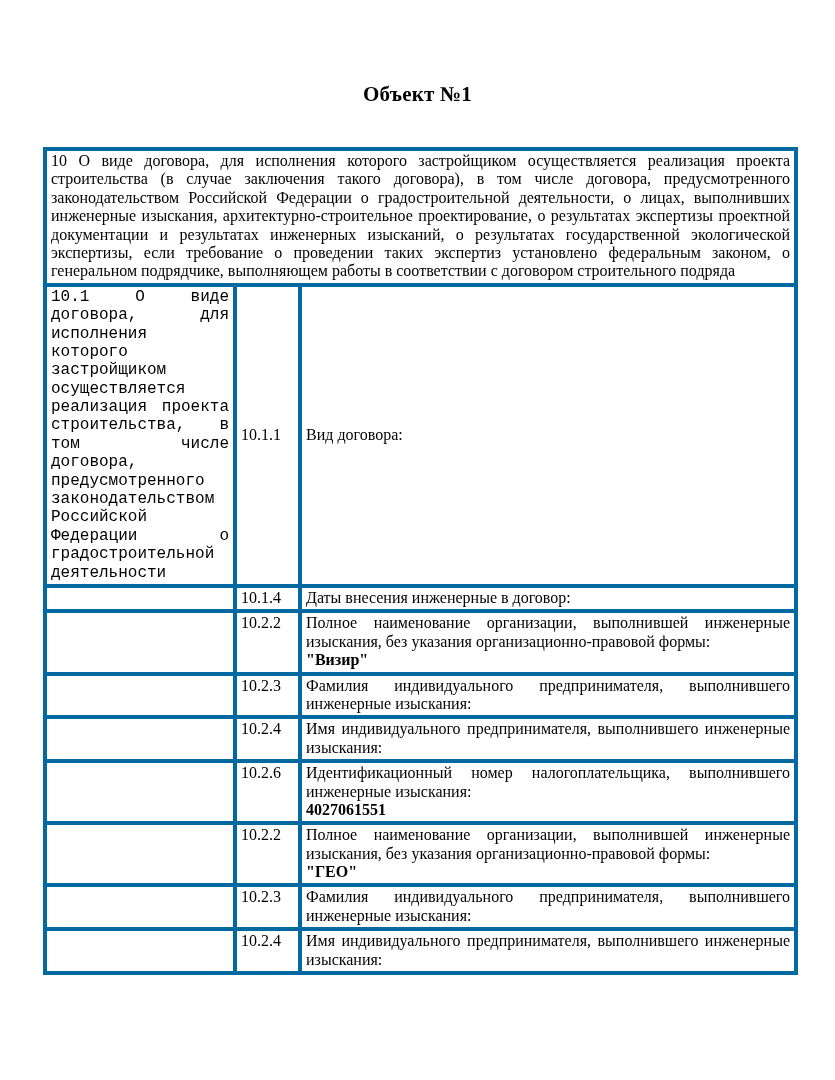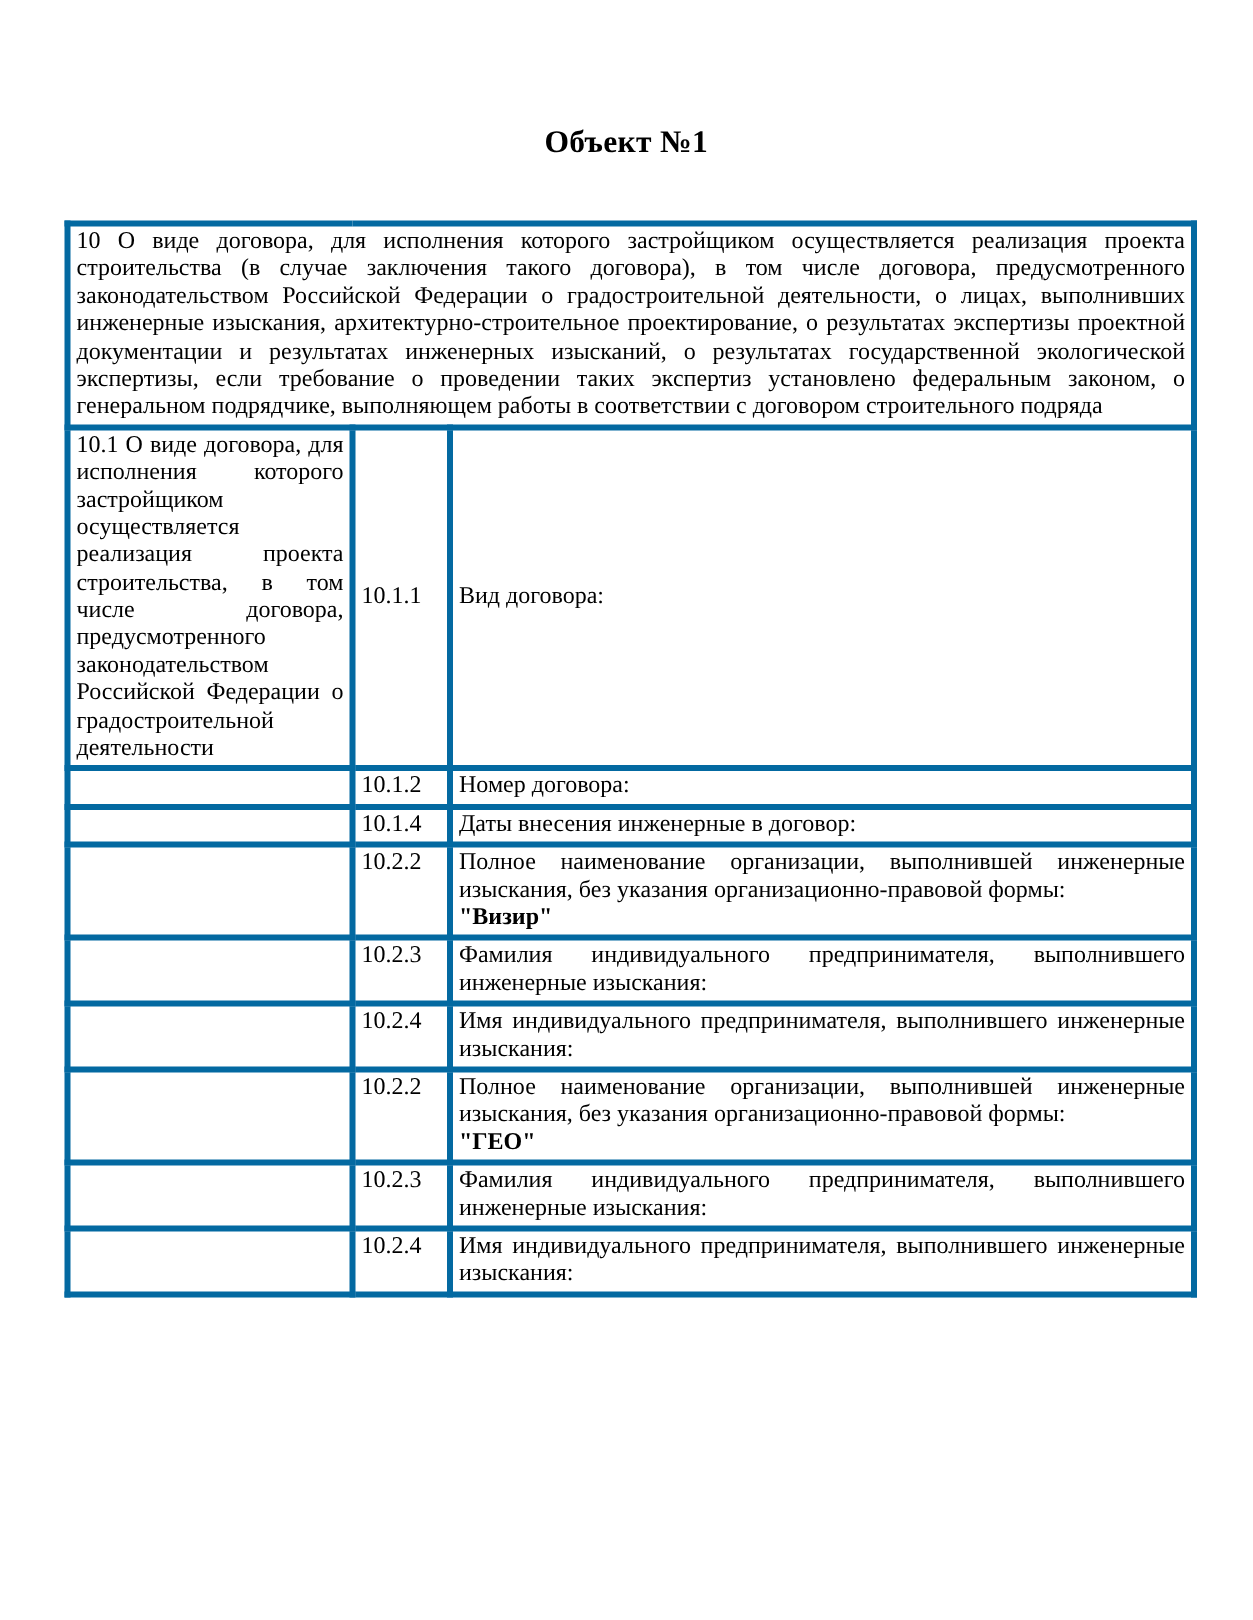--- a/index.html
+++ b/index.html
@@ -41,20 +41,21 @@
   }
   td.c-head {
     text-align: justify;
     hyphens: auto;
     -webkit-hyphens: auto;
     padding: 2px 4px 3px 4px;
   }
   td.c-left {
     text-align: justify;
     hyphens: auto;
+    font-family: Liberation Mono, monospace;
     -webkit-hyphens: auto;
   }
   td.c-num {
     vertical-align: middle;
   }
   td.c-val {
     text-align: justify;
     hyphens: auto;
     -webkit-hyphens: auto;
   }
@@ -86,28 +87,20 @@
 
       <tr class="vc">
         <td class="c-left">10.1 О виде договора, для исполнения которого застройщиком осуществляется реализация проекта строительства, в том числе договора, предусмотренного законодательством Российской Федерации о градостроительной деятельности</td>
         <td class="c-num">10.1.1</td>
         <td class="c-val">
           <div>Вид договора:</div>
           <div class="val-bold"></div>
         </td>
       </tr>
 
-      <tr>
-        <td class="c-left"></td>
-        <td class="c-num">10.1.2</td>
-        <td class="c-val">
-          <div>Номер договора:</div>
-          <div class="val-bold"></div>
-        </td>
-      </tr>
 
 
       <tr>
         <td class="c-left"></td>
         <td class="c-num">10.1.4</td>
         <td class="c-val">
           <div>Даты внесения инженерные в договор:</div>
           <div class="val-bold"></div>
         </td>
       </tr>
@@ -134,20 +127,28 @@
       <tr>
         <td class="c-left"></td>
         <td class="c-num">10.2.4</td>
         <td class="c-val">
           <div>Имя индивидуального предпринимателя, выполнившего инженерные изыскания:</div>
           <div class="val-bold"></div>
         </td>
       </tr>
 
 
+      <tr>
+        <td class="c-left"></td>
+        <td class="c-num">10.2.6</td>
+        <td class="c-val">
+          <div>Идентификационный номер налогоплательщика, выполнившего инженерные изыскания:</div>
+          <div class="val-bold">4027061551</div>
+        </td>
+      </tr>
 
 
       <tr>
         <td class="c-left"></td>
         <td class="c-num">10.2.2</td>
         <td class="c-val">
           <div>Полное наименование организации, выполнившей инженерные изыскания, без указания организационно-правовой формы:</div>
           <div class="val-bold">"ГЕО"</div>
         </td>
       </tr>

